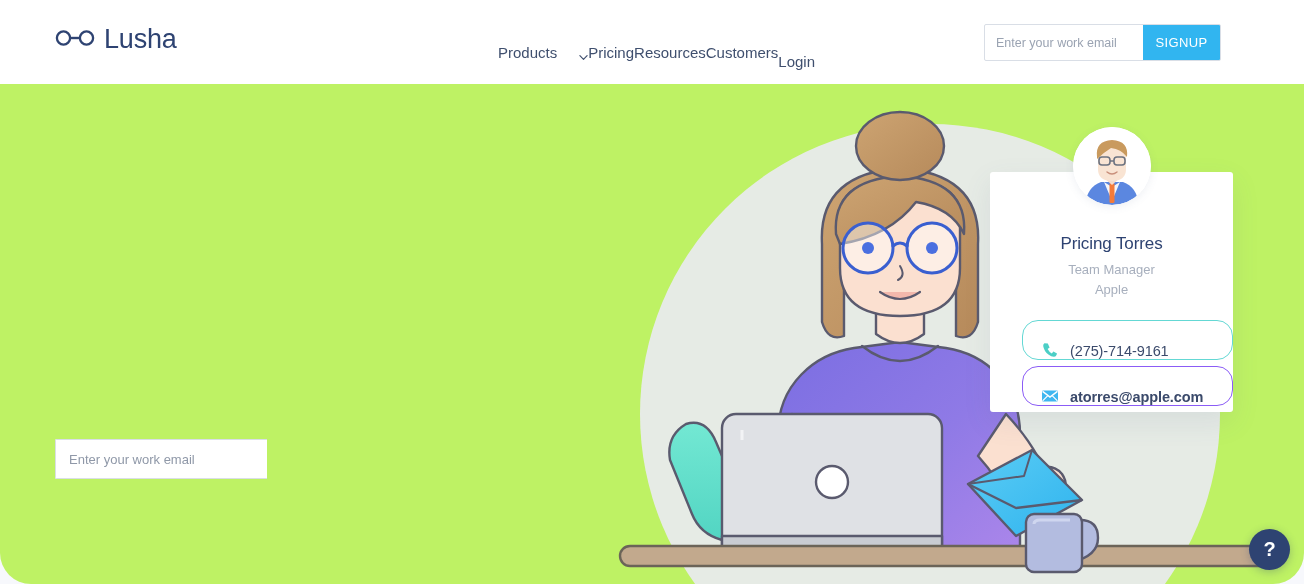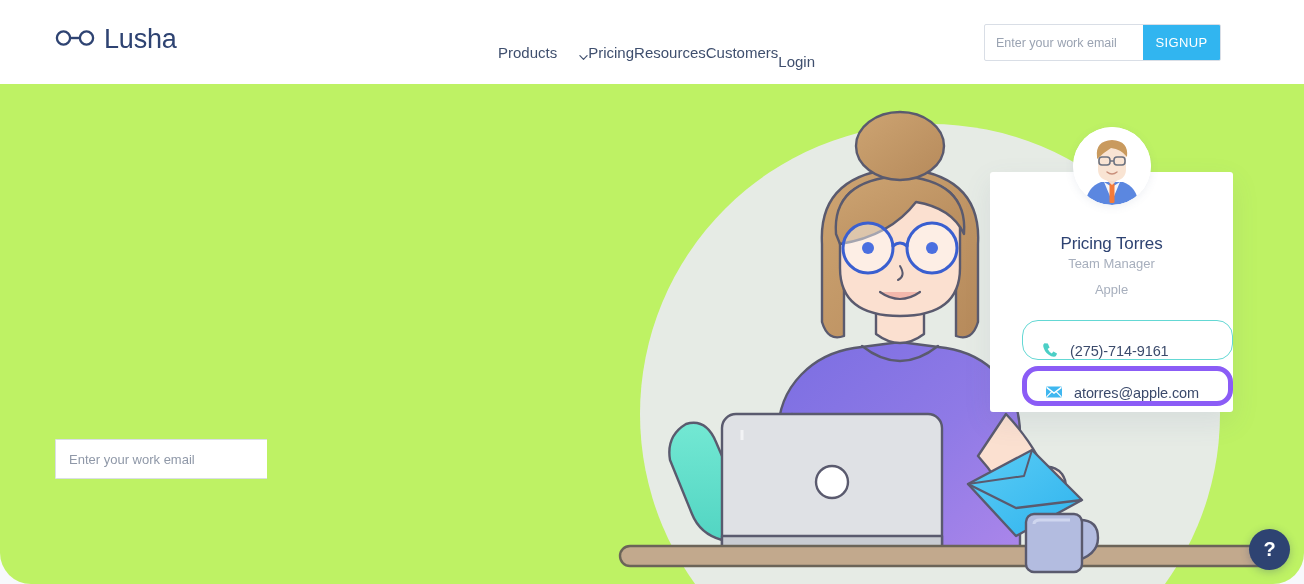--- a/index.html
+++ b/index.html
@@ -116,34 +116,34 @@
     position: absolute; left: 50%; top: -45px; transform: translateX(-50%);
     width: 78px; height: 78px; border-radius: 50%;
     background: #fff; overflow: hidden;
     box-shadow: 0 2px 9px rgba(90,105,150,0.10);
   }
   .card-name {
     position: absolute; top: 62px; left: 0; width: 100%;
     text-align: center; font-size: 17px; color: #2e4372; letter-spacing: -0.1px;
   }
   .card-role {
-    position: absolute; top: 84px; left: 0; width: 100%;
+    position: absolute; top: 90px; left: 0; width: 100%;
     text-align: center; font-size: 13px; color: #a7afbd;
   }
   .card-company {
     position: absolute; top: 110px; left: 0; width: 100%;
     text-align: center; font-size: 13px; color: #a7afbd;
   }
   .pill {
     position: absolute; left: 32px; width: 211px; height: 40px;
     border-radius: 16px; background: #fff;
     display: flex; align-items: flex-end; cursor: pointer;
   }
   .pill-phone { top: 148px; border: 1px solid #64d8d4; }
-  .pill-email { top: 194px; border: 5px solid #8b5cf6; }
+  .pill-email { top: 194px; border: 1px solid #8b5cf6; font-weight: bold; }
   .pill-icon { width: 18px; height: 18px; margin-left: 18px; flex: none; }
   .pill-text { margin-left: 11px; font-size: 14.5px; color: #3b4a6b; letter-spacing: -0.1px; }
 
   
   .help-btn {
     position: absolute; right: 14px; bottom: 14px;
     width: 41px; height: 41px; border-radius: 50%;
     background: #2e4372; color: #fff;
     display: flex; align-items: center; justify-content: center;
     font-size: 20px; font-weight: bold; cursor: pointer;

